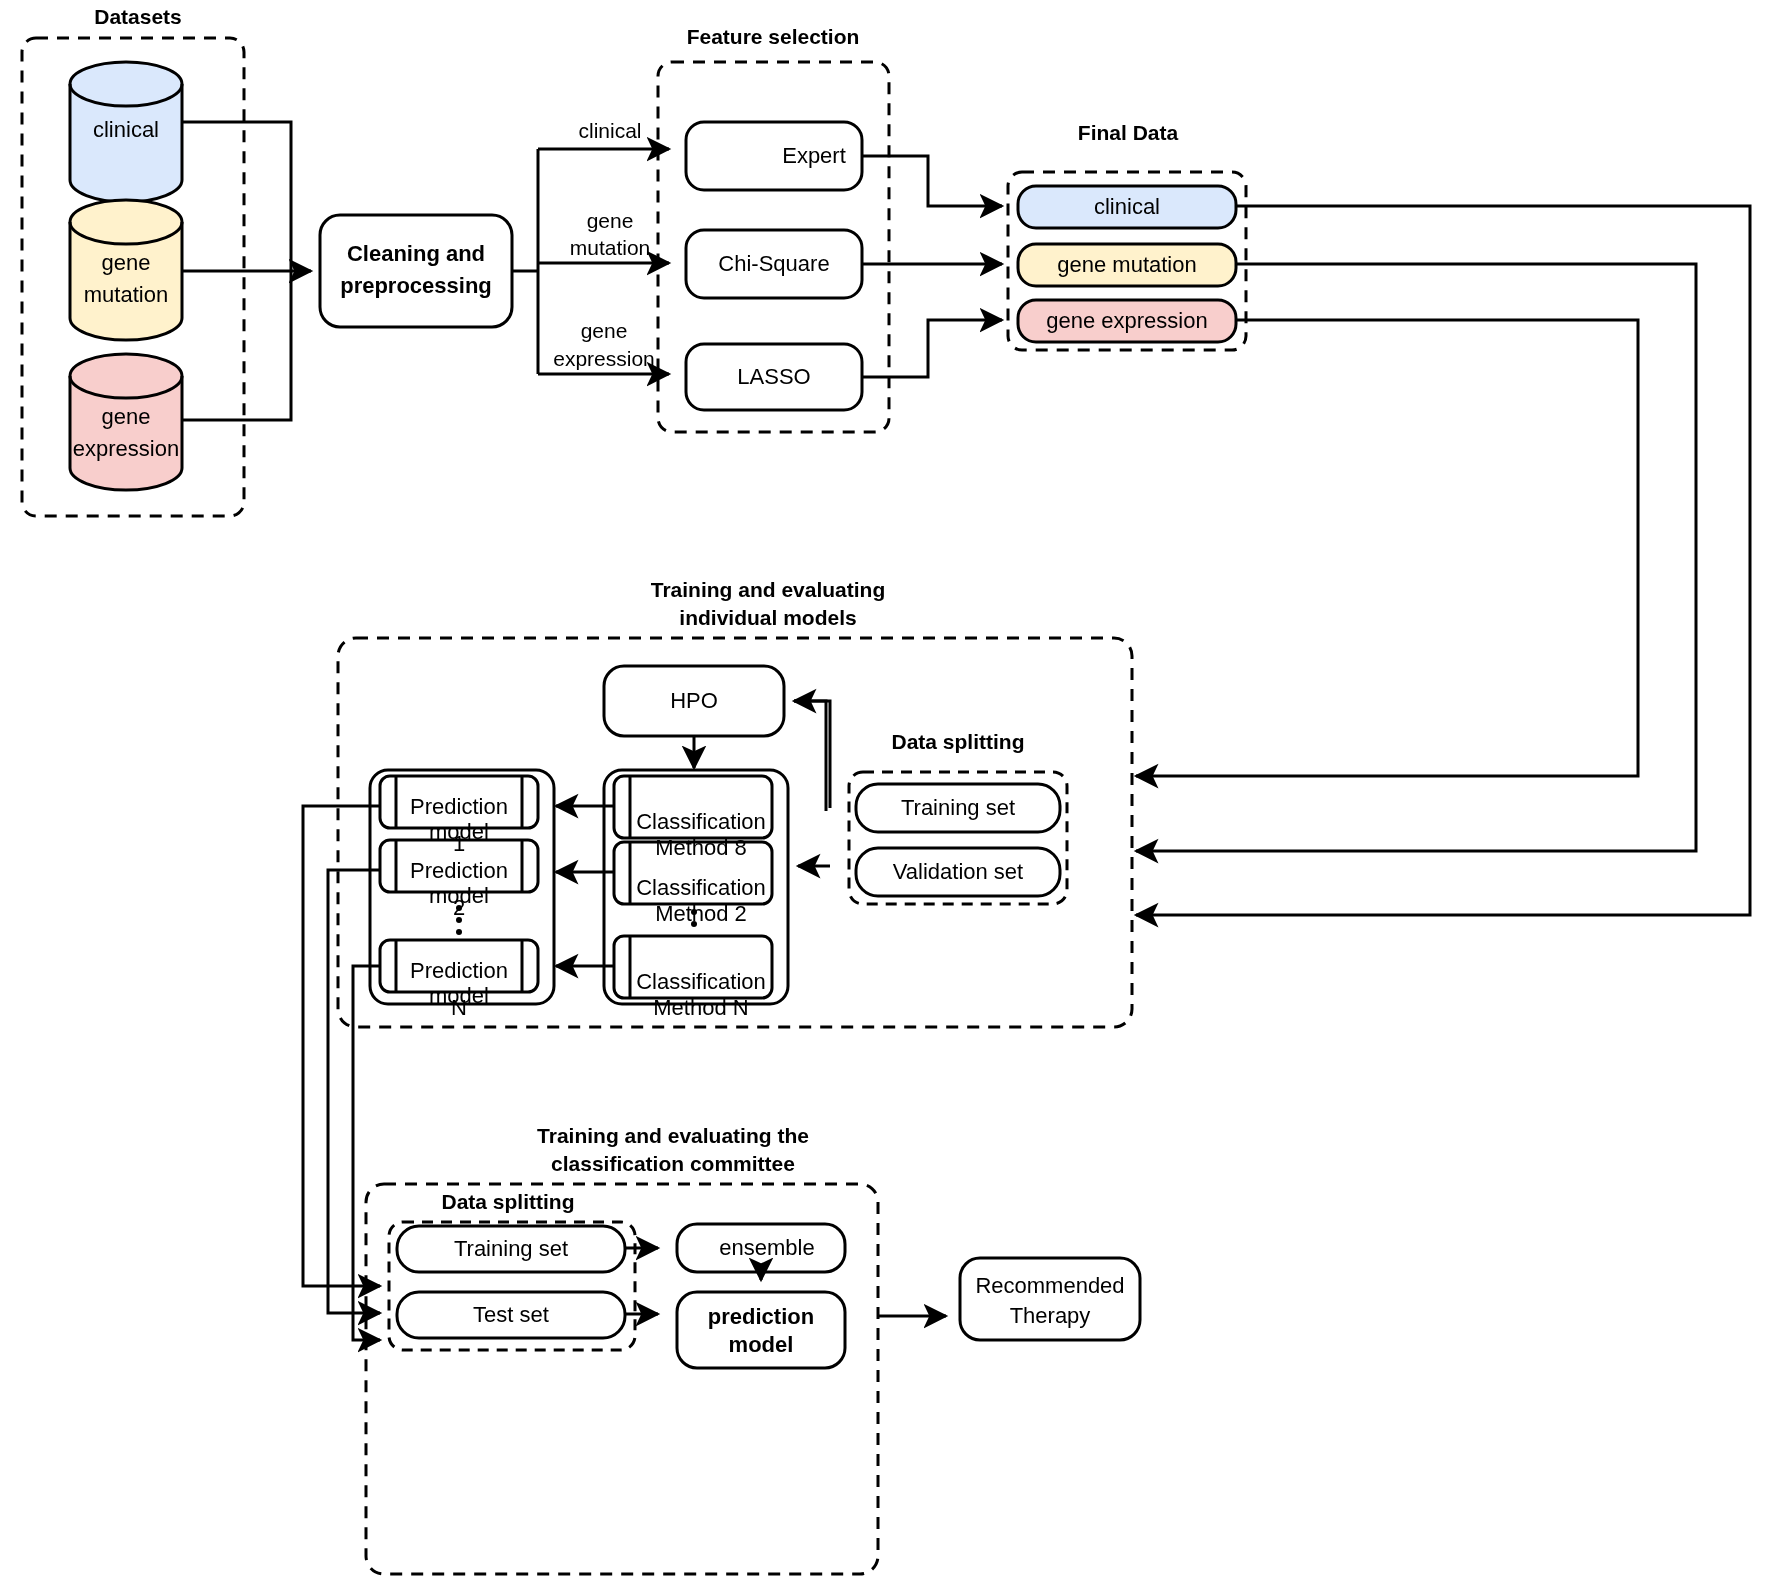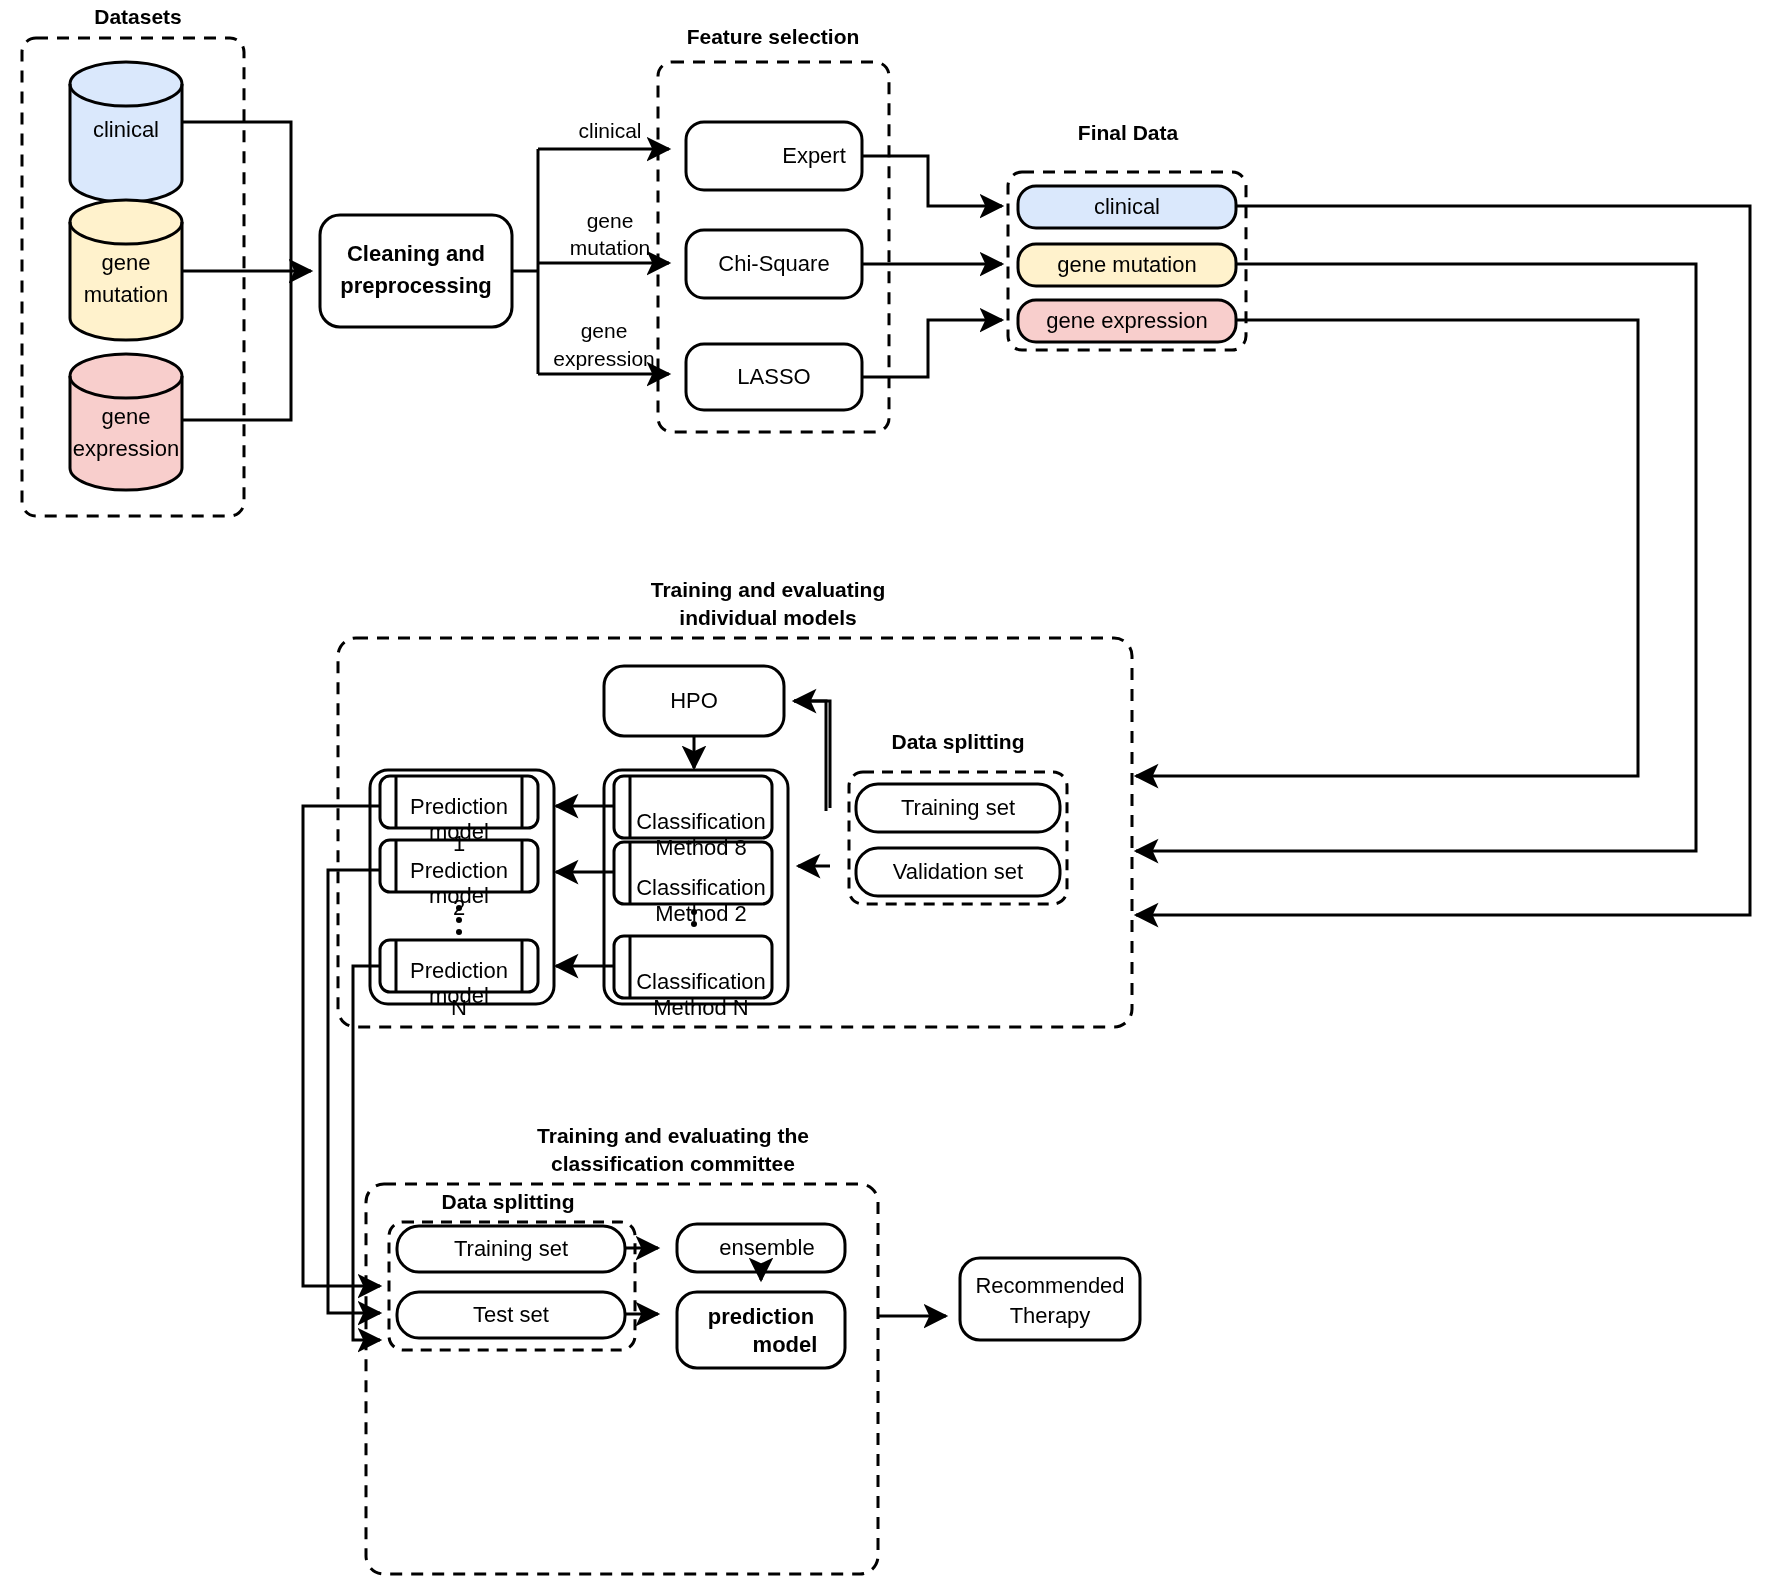--- a/index.html
+++ b/index.html
@@ -207,18 +207,18 @@
 
 <div class="lbl ttl" style="left:460px;top:1122px;width:410px;height:28px;">Training and evaluating the</div>
 <div class="lbl ttl" style="left:460px;top:1150px;width:410px;height:28px;">classification committee</div>
 
 <div class="lbl ttl" style="left:390px;top:1188px;width:220px;height:28px;">Data splitting</div>
 <div class="lbl nodetext" style="left:389px;top:1235px;width:228px;height:28px;">Training set</div>
 <div class="lbl nodetext" style="left:389px;top:1301px;width:228px;height:28px;">Test set</div>
 
 <div class="lbl nodetext" style="left:669px;top:1234px;width:180px;height:28px;">ensemble</div>
 <div class="lbl nodetext bold" style="left:669px;top:1304px;width:168px;height:26px;">prediction</div>
-<div class="lbl nodetext bold" style="left:669px;top:1332px;width:168px;height:26px;padding-left:24px;">model</div>
+<div class="lbl nodetext bold" style="left:669px;top:1332px;width:168px;height:26px;">model</div>
 
 <div class="lbl nodetext" style="left:952px;top:1272px;width:180px;height:28px;">Recommended</div>
 <div class="lbl nodetext" style="left:952px;top:1302px;width:180px;height:28px;">Therapy</div>
 
 </div>
 
 </body></html>

